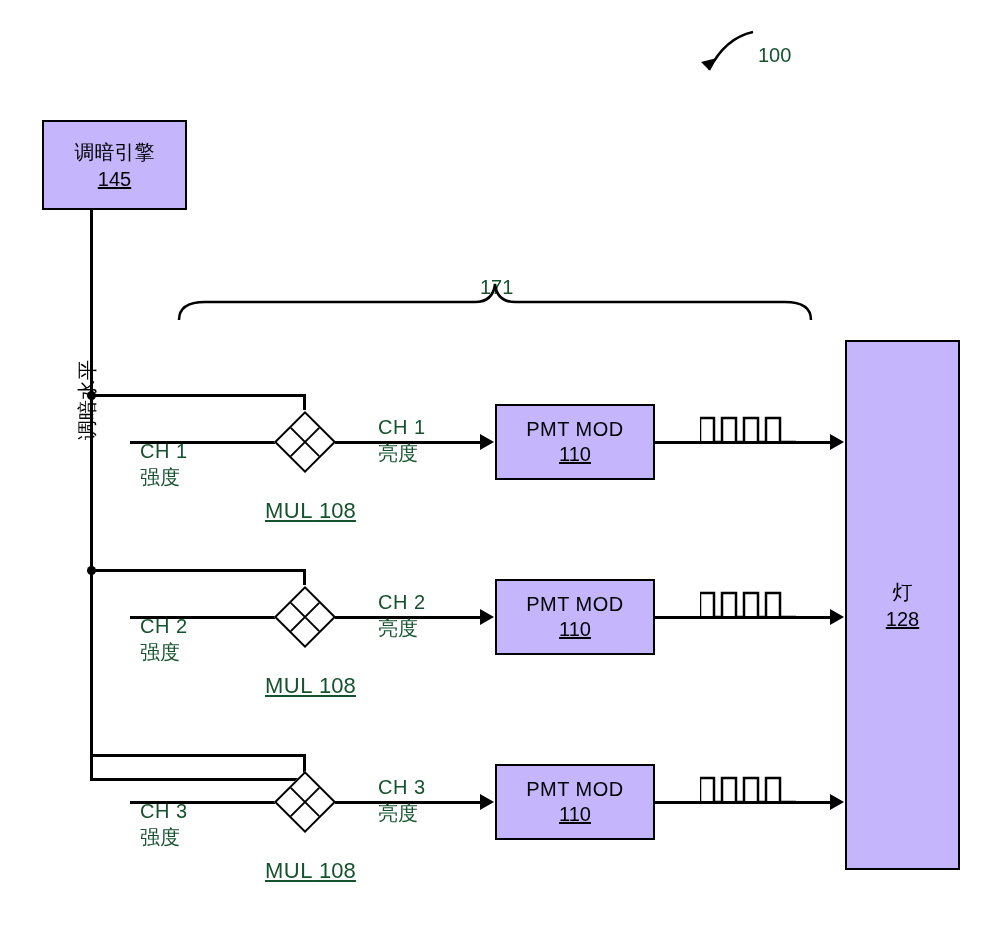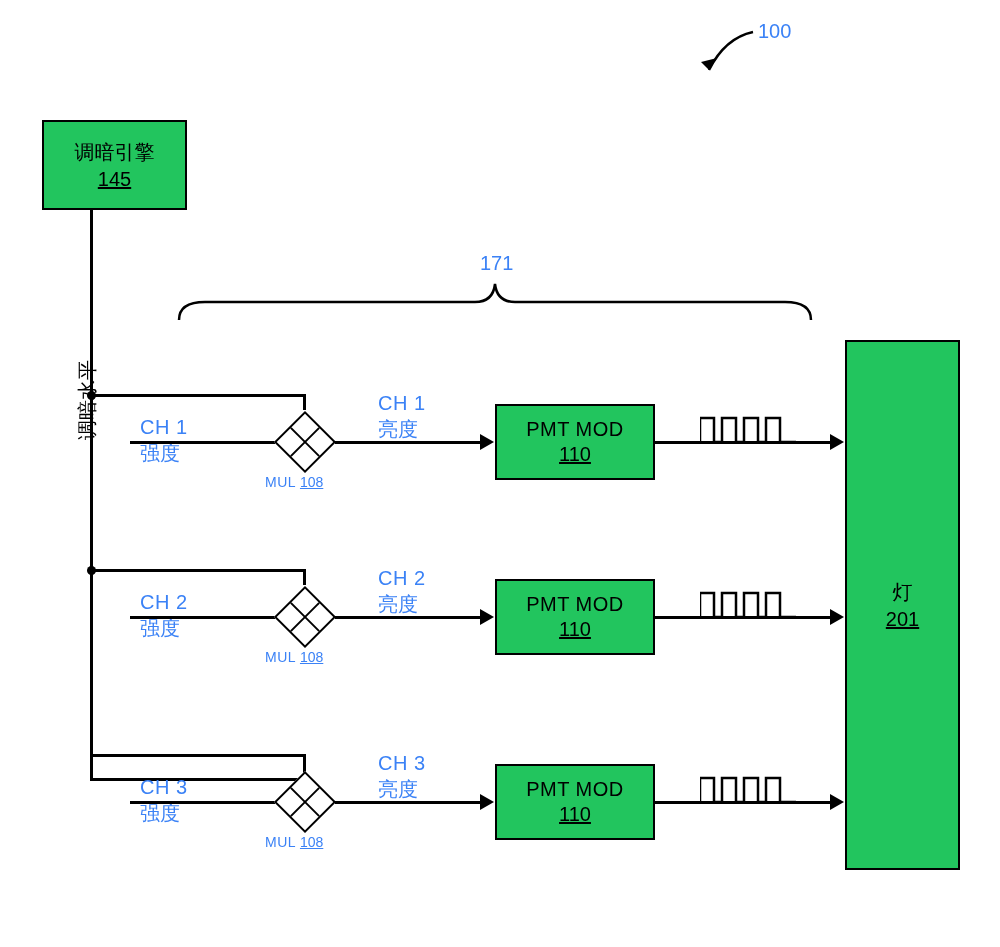--- a/index.html
+++ b/index.html
@@ -6,27 +6,27 @@
   body {
     margin: 0;
     padding: 0;
     font-family: Arial, "Microsoft YaHei", sans-serif;
     background: #fff;
     width: 1000px;
     height: 947px;
     position: relative;
   }
   .canvas { position: relative; width: 1000px; height: 947px; }
-  .lbl { position: absolute; font-size: 20px; color: #3b82f6; }
-  .lbl.sm { font-size: 14px; }
+  .lbl { position: absolute; font-size: 20px; color: #14532d; margin-top: 24px; }
+  .lbl.sm { font-size: 22px; text-decoration: underline; }
   .ref { text-decoration: underline; }
   .box {
     position: absolute;
     border: 2.5px solid #000;
-    background: #22c55e;
+    background: #c4b5fd;
     display: flex;
     flex-direction: column;
     align-items: center;
     justify-content: center;
     text-align: center;
     font-size: 20px;
   }
   .box .nm { margin-bottom: 2px; }
 
   
@@ -113,21 +113,21 @@
 
   <span class="lbl" style="left:480px; top:252px;">171</span>
   <div class="brace" style="left:175px; top:280px;">
     <svg width="640" height="44" viewBox="0 0 640 44">
       <path d="M4 40 Q4 22 30 22 L300 22 Q318 22 320 4 Q322 22 340 22 L610 22 Q636 22 636 40" stroke="#000" stroke-width="2.5" fill="none"></path>
     </svg>
   </div>
 
   <div class="box" style="left:845px; top:340px; width:115px; height:530px;">
     <div class="nm">灯</div>
-    <div class="ref">201</div>
+    <div class="ref">128</div>
   </div>
 
   <div class="dot" style="left:86.5px; top:391px;"></div>
 
   <div class="hline" style="left:90px; top:394px; width:215px;"></div>
   <div class="vline" style="left:303px; top:394px; height:16px;"></div>
 
   <span class="lbl" style="left:140px; top:416px;"><span class="smallcaps">CH 1</span></span>
   <span class="lbl" style="left:140px; top:440px;">强度</span>
 

